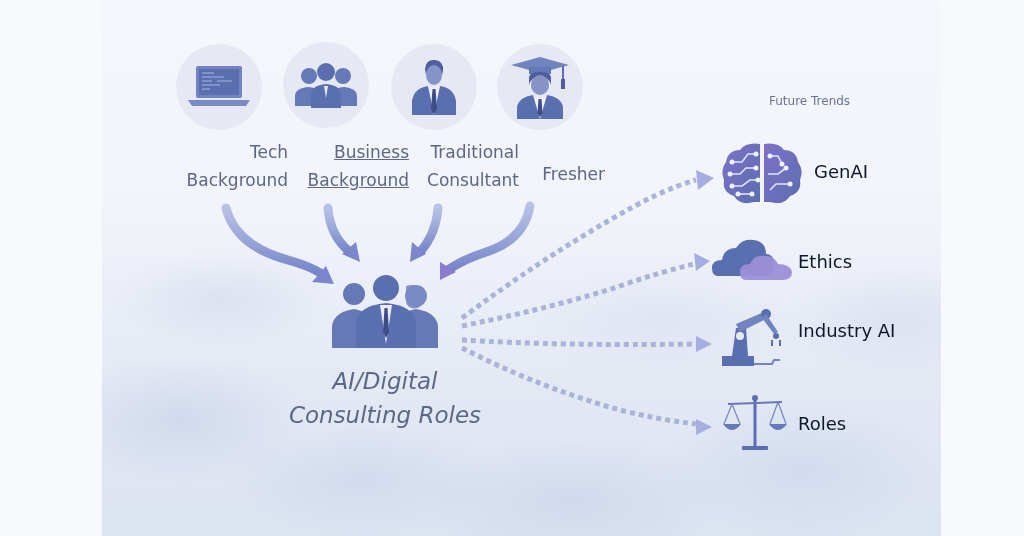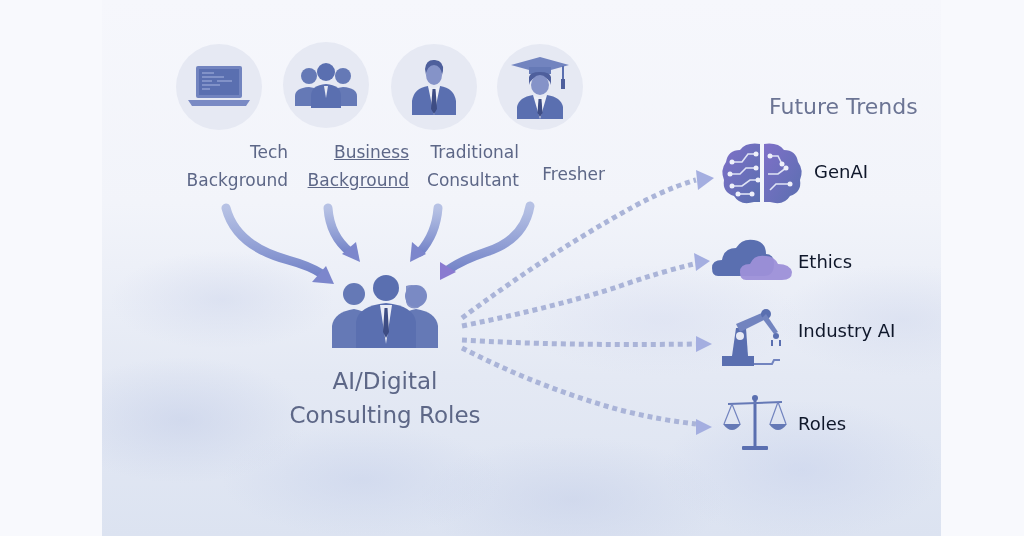--- a/index.html
+++ b/index.html
@@ -27,25 +27,25 @@
     display:flex; align-items:center; justify-content:center;
   }
   .src-label {
     position:absolute; width:130px; text-align:right;
     color:#5d6787; font-size:17px; line-height:28px; white-space:pre-line;
   }
   .trend-label {
     position:absolute; color:#0f172a; font-size:18px; line-height:24px;
   }
   .title-trends {
-    position:absolute; left:769px; top:94px; color:#6b7494; font-size:22px;
+    position:absolute; left:769px; top:94px; color:#6b7494; font-size:12px;
   }
   .center-label {
     position:absolute; left:270px; top:364px; width:230px; text-align:center;
-    color:#5d6787; font-size:23px; line-height:34px; white-space:pre-line;
+    color:#5d6787; font-size:23px; line-height:34px; white-space:pre-line;font-style:italic;
   }
   svg { display:block; }
 </style>
 </head>
 <body>
 
 <div class="canvas"></div>
 
 <div class="src-circle" style="left:176px;top:44px;">
   <svg width="70" height="50" viewBox="0 0 70 50">

